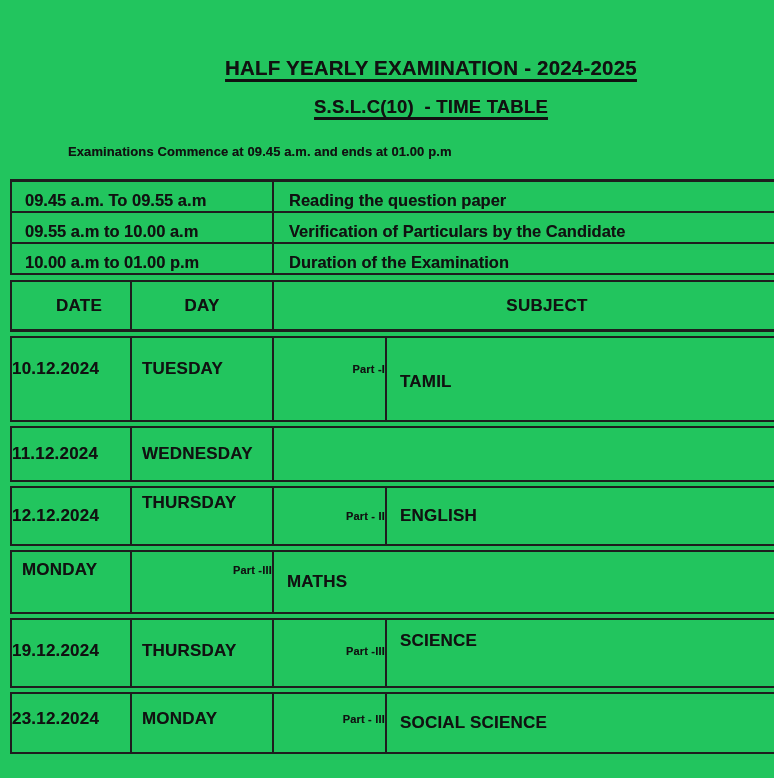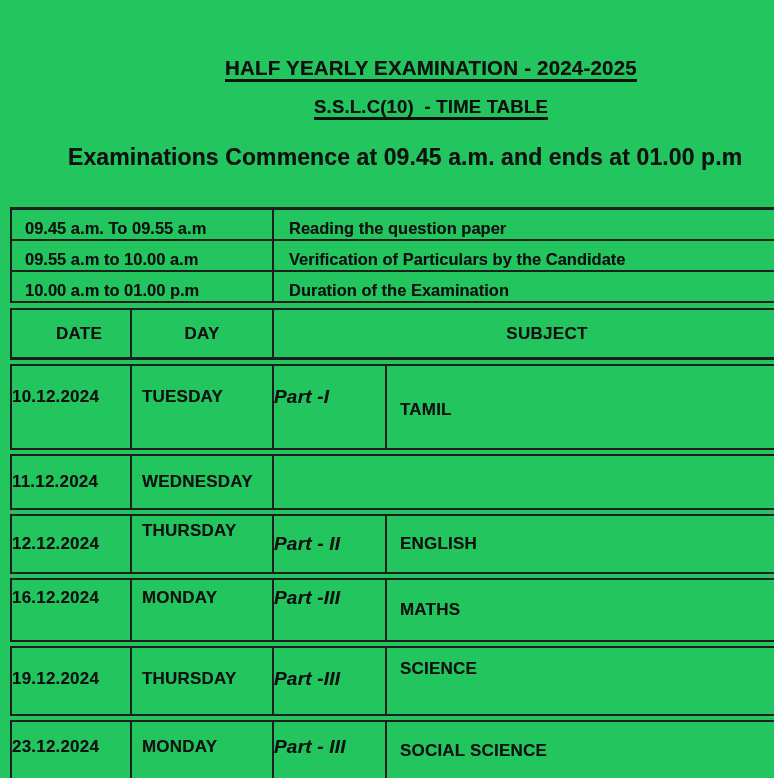--- a/index.html
+++ b/index.html
@@ -30,25 +30,25 @@
     margin-top: 16px;
     font-size: 18.5px; letter-spacing: 0.2px;
     text-decoration: underline;
     text-decoration-thickness: 2.5px;
     text-underline-offset: 4px;
     white-space: pre;
     text-shadow: 0 0 0.5px rgba(0,0,0,0.5);
   }
   .commence {
     margin: 26px 0 12px 68px;
-    font-size: 23px; letter-spacing: 0.1px;
+    font-size: 13px; letter-spacing: 0.1px;
     text-shadow: 0 0 0.4px rgba(0,0,0,0.45);
   }
   
-  .doc-table { margin: 36px 0 0 10px; width: 764px; --bc: #1e1e1e; }
+  .doc-table { margin: 20px 0 0 10px; width: 764px; --bc: #1e1e1e; }
   .doc-table span { text-shadow: 0 0 0.4px rgba(0,0,0,0.4); }
 
   .info-section { border-top: 3px solid var(--bc); border-left: 2.5px solid var(--bc); }
   .info-row {
     display: grid; grid-template-columns: 262px 1fr;
     height: 31px; border-bottom: 2px solid var(--bc);
   }
   .info-row .time {
     border-right: 2.5px solid var(--bc);
     display: flex; align-items: flex-end;
@@ -76,21 +76,21 @@
     border-top: 2.5px solid var(--bc);
     border-bottom: 2.5px solid var(--bc);
     border-left: 2.5px solid var(--bc);
     display: grid; grid-template-columns: 120px 142px 113px 1fr;
   }
   .r1 { height: 86px; } .r2 { height: 56px; } .r3 { height: 60px; }
   .r4 { height: 64px; } .r5 { height: 70px; } .r6 { height: 62px; }
   .dcell { display: flex; align-items: center; font-size: 17px; letter-spacing: 0.2px; }
   .dcell.date    { border-right: 2.5px solid var(--bc); }
   .dcell.day     { padding-left: 10px; border-right: 2.5px solid var(--bc); }
-  .dcell.part    { justify-content: flex-start; border-right: 2.5px solid var(--bc); font-size: 19px; font-style: italic; }
+  .dcell.part    { justify-content: flex-end; border-right: 2.5px solid var(--bc); font-size: 11px; }
   .dcell.subject { padding-left: 13px; }
 
   
   .r1 .date span, .r1 .day span, .r1 .part span { transform: translateY(-10px); }
   .r1 .subject span { transform: translateY(3px); }
   .r3 .day span { transform: translateY(-13px); }
   .r4 .date span, .r4 .day span, .r4 .part span { transform: translateY(-12px); }
   .r5 .date span, .r5 .day span, .r5 .part span { transform: translateY(-2px); }
   .r5 .subject span { transform: translateY(-12px); }
   .r6 .date span, .r6 .day span, .r6 .part span { transform: translateY(-4px); }
@@ -181,23 +181,20 @@
         </div>
       <div class="dcell part">
           <span>Part - II</span>
         </div>
       <div class="dcell subject">
           <span>ENGLISH</span>
         </div>
     </div>
 
     <div class="drow r4">
-      <div class="dcell date">
-          <span>16.12.2024</span>
-        </div>
       <div class="dcell day">
           <span>MONDAY</span>
         </div>
       <div class="dcell part">
           <span>Part -III</span>
         </div>
       <div class="dcell subject">
           <span>MATHS</span>
         </div>
     </div>

